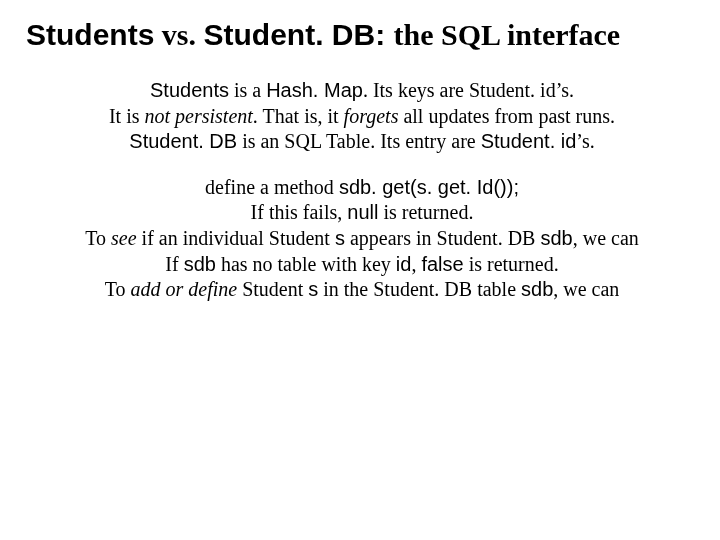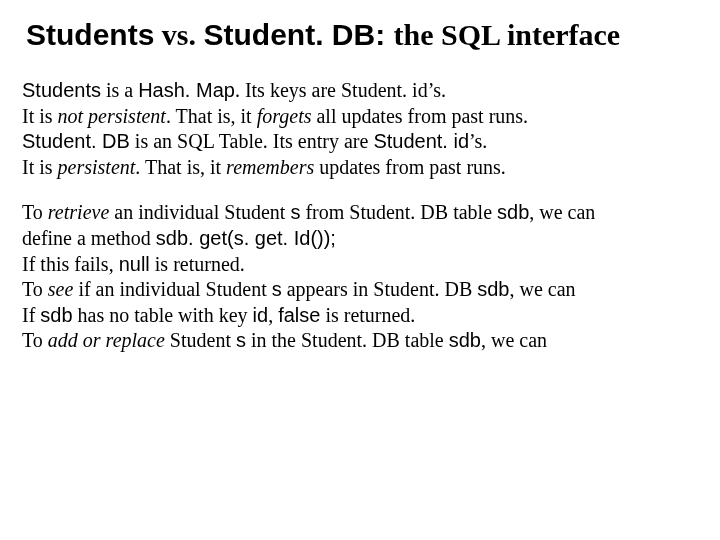--- a/index.html
+++ b/index.html
@@ -19,20 +19,21 @@
   }
   .title {
     font-size: 30px;
     margin: 0 0 26px 4px;
     font-family: "Times New Roman", Times, serif;
   }
   .title .sans { font-family: Arial, Helvetica, sans-serif; }
   .body {
     font-size: 20px;
     line-height: 1.28;
+    text-align: center;
   }
   .body p { margin: 0; }
   .sans { font-family: Arial, Helvetica, sans-serif; }
   .ind { margin-left: 40px; display: block; }
   .gap { height: 20px; }
   em.ital { }
 </style>
 </head>
 <body>
 
@@ -46,41 +47,35 @@
 
     <p>
       <span class="sans">Students</span><span> is a </span><span class="sans">Hash. Map</span><span>.   Its keys are Student. id’s.</span>
     </p>
     <p class="ind">
       <span>It is </span><em class="ital">not persistent</em><span>.  That is, it </span><em class="ital">forgets</em><span> all updates from past runs.</span>
     </p>
     <p>
       <span class="sans">Student. DB</span><span> is an SQL Table.  Its entry are </span><span class="sans">Student. id</span><span>’s.</span>
     </p>
-    <p class="ind">
-      <span>It is </span><em class="ital">persistent</em><span>.  That is, it </span><em class="ital">remembers</em><span> updates from past runs.</span>
-    </p>
 
     <div class="gap"></div>
 
-    <p>
-      <span>To </span><em class="ital">retrieve</em><span> an individual Student </span><span class="sans">s</span><span> from Student. DB table </span><span class="sans">sdb</span><span>, we can</span>
-    </p>
     <p class="ind">
       <span>define a method </span><span class="sans">sdb. get(s. get. Id());</span>
     </p>
     <p class="ind">
       <span>If this fails, </span><span class="sans">null</span><span> is returned.</span>
     </p>
 
     <p>
       <span>To </span><em class="ital">see</em><span> if an individual Student </span><span class="sans">s</span><span> appears in Student. DB </span><span class="sans">sdb</span><span>, we can</span>
     </p>
     <p class="ind">
       <span>If </span><span class="sans">sdb</span><span> has no table with key </span><span class="sans">id</span><span>, </span><span class="sans">false</span><span> is returned.</span>
     </p>
 
     <p>
-      <span>To </span><em class="ital">add or replace</em><span> Student </span><span class="sans">s</span><span> in the Student. DB table </span><span class="sans">sdb</span><span>, we can</span>
+      <span>To </span><em class="ital">add or define</em><span> Student </span><span class="sans">s</span><span> in the Student. DB table </span><span class="sans">sdb</span><span>, we can</span>
     </p>
 
   </div>
 </div>
 
 </body></html>

